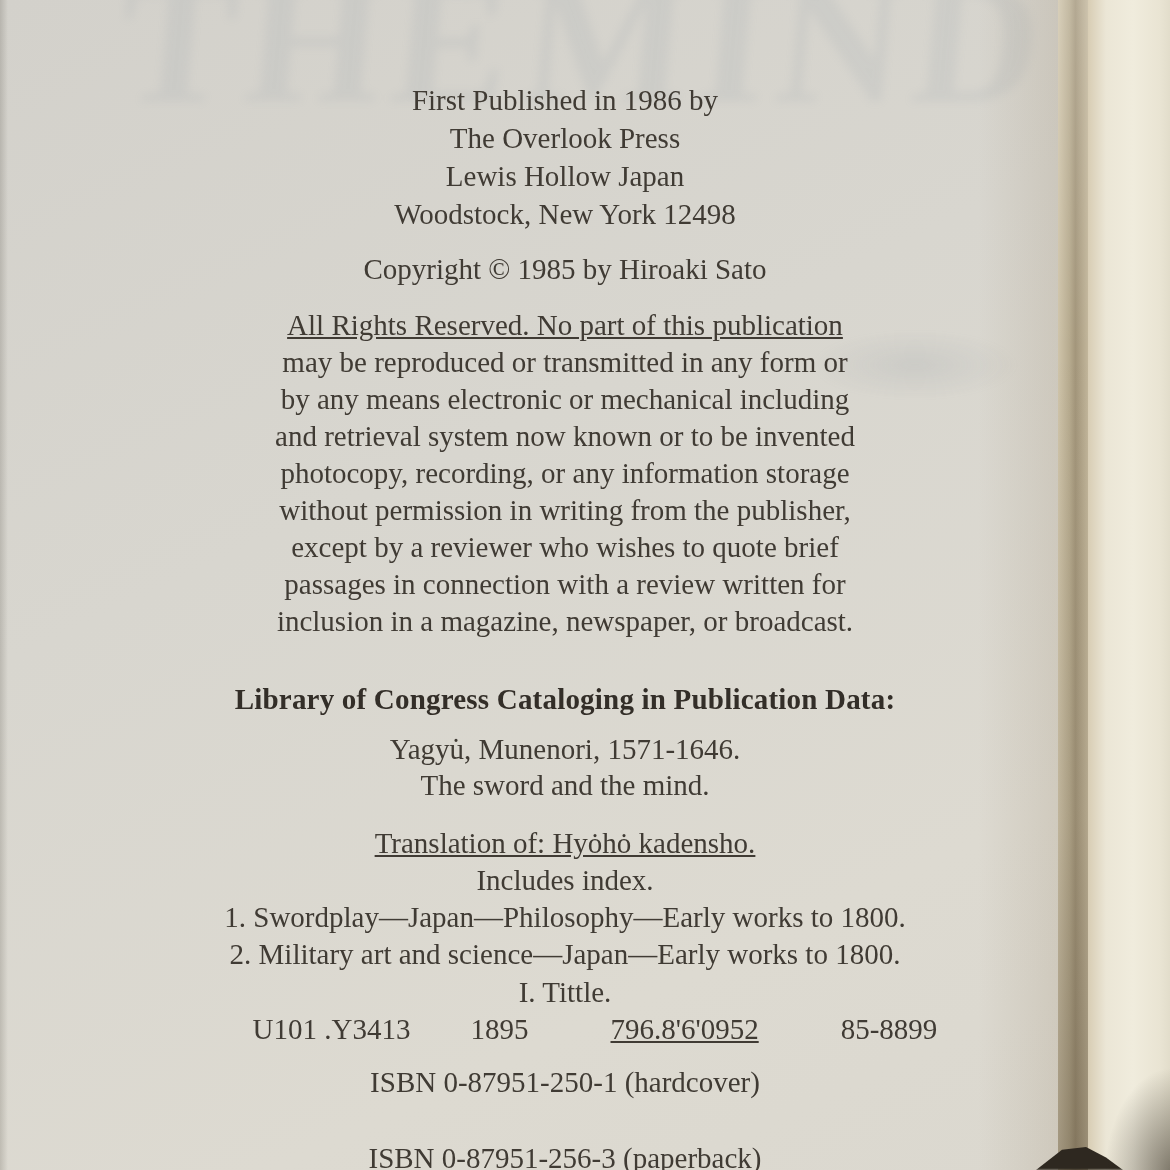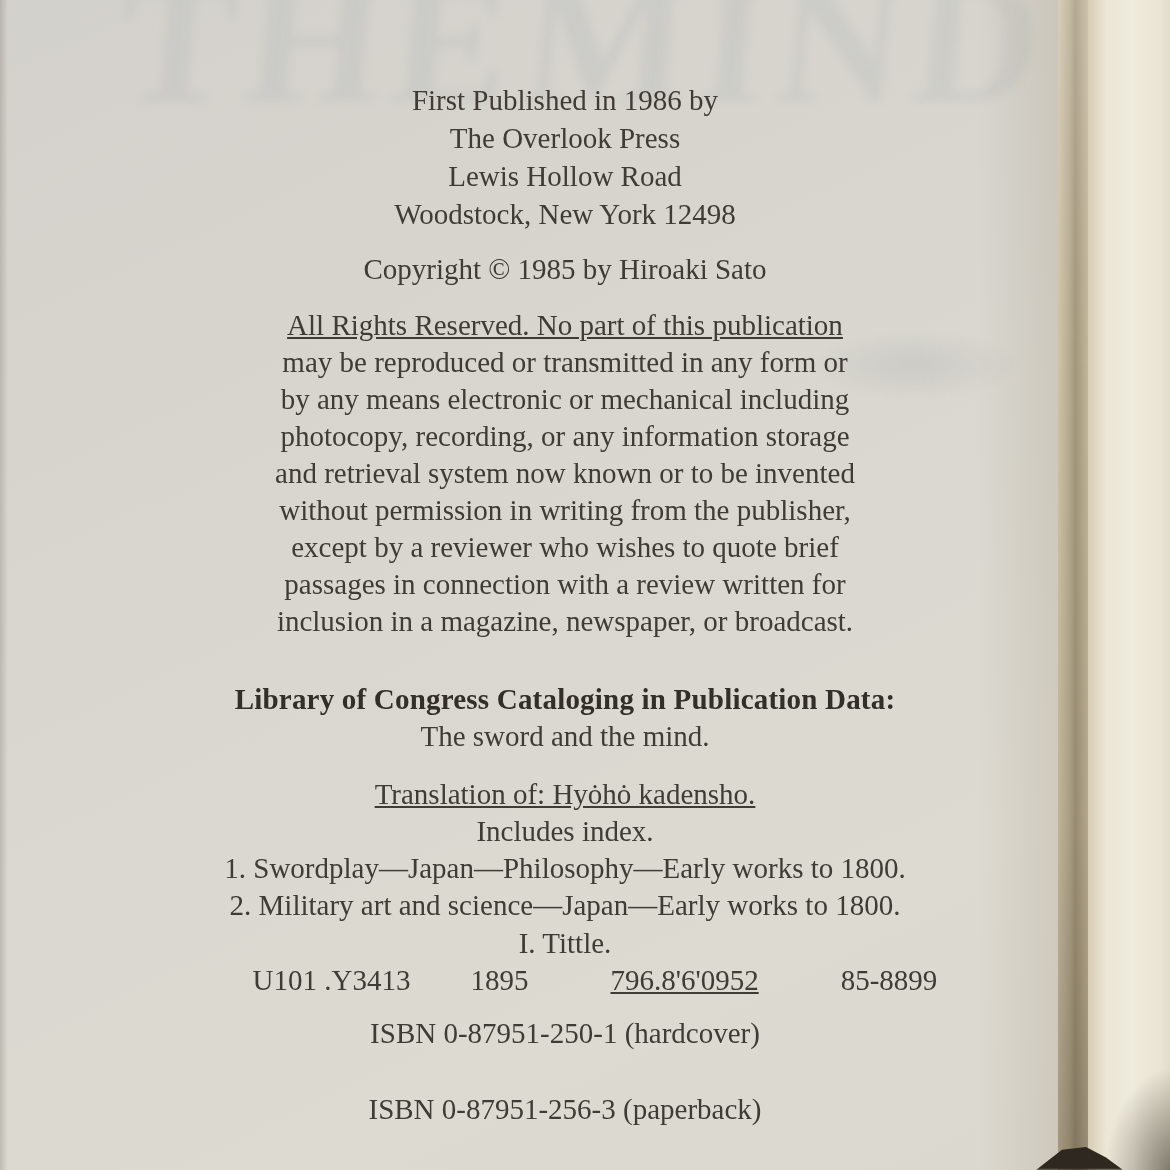--- a/index.html
+++ b/index.html
@@ -91,37 +91,38 @@
     <div class="ghost">
       <span>THE</span>
       <span>MIND</span>
     </div>
     <div class="showthrough-mark"></div>
 
     <div class="text-col">
 
       <div class="line">First Published in 1986 by</div>
       <div class="line">The Overlook Press</div>
-      <div class="line">Lewis Hollow Road</div>
+      <div class="line">Lewis Hollow Japan</div>
       <div class="line">Woodstock, New York 12498</div>
 
       <div class="line mt-copyright">Copyright © 1985 by Hiroaki Sato</div>
 
       <div class="line37 mt-rights">All Rights Reserved. No part of this publication</div>
       <div class="line37">may be reproduced or transmitted in any form or</div>
       <div class="line37">by any means electronic or mechanical including</div>
+      <div class="line37">and retrieval system now known or to be invented</div>
       <div class="line37">photocopy, recording, or any information storage</div>
-      <div class="line37">and retrieval system now known or to be invented</div>
       <div class="line37">without permission in writing from the publisher,</div>
       <div class="line37">except by a reviewer who wishes to quote brief</div>
       <div class="line37">passages in connection with a review written for</div>
       <div class="line37">inclusion in a magazine, newspaper, or broadcast.</div>
 
       <div class="line mt-heading loc-heading">Library of Congress Cataloging in Publication Data:</div>
 
+      <div class="line36 mt-author">Yagyu̇, Munenori, 1571-1646.</div>
       <div class="line36">The sword and the mind.</div>
 
       <div class="line37 mt-transl">Translation of: Hyȯhȯ kadensho.</div>
       <div class="line37">Includes index.</div>
       <div class="line37">1. Swordplay—Japan—Philosophy—Early works to 1800.</div>
       <div class="line37">2. Military art and science—Japan—Early works to 1800.</div>
       <div class="line">I. Tittle.</div>
 
       <div class="call-row">
         <span class="gap-a">U101 .Y3413</span>

